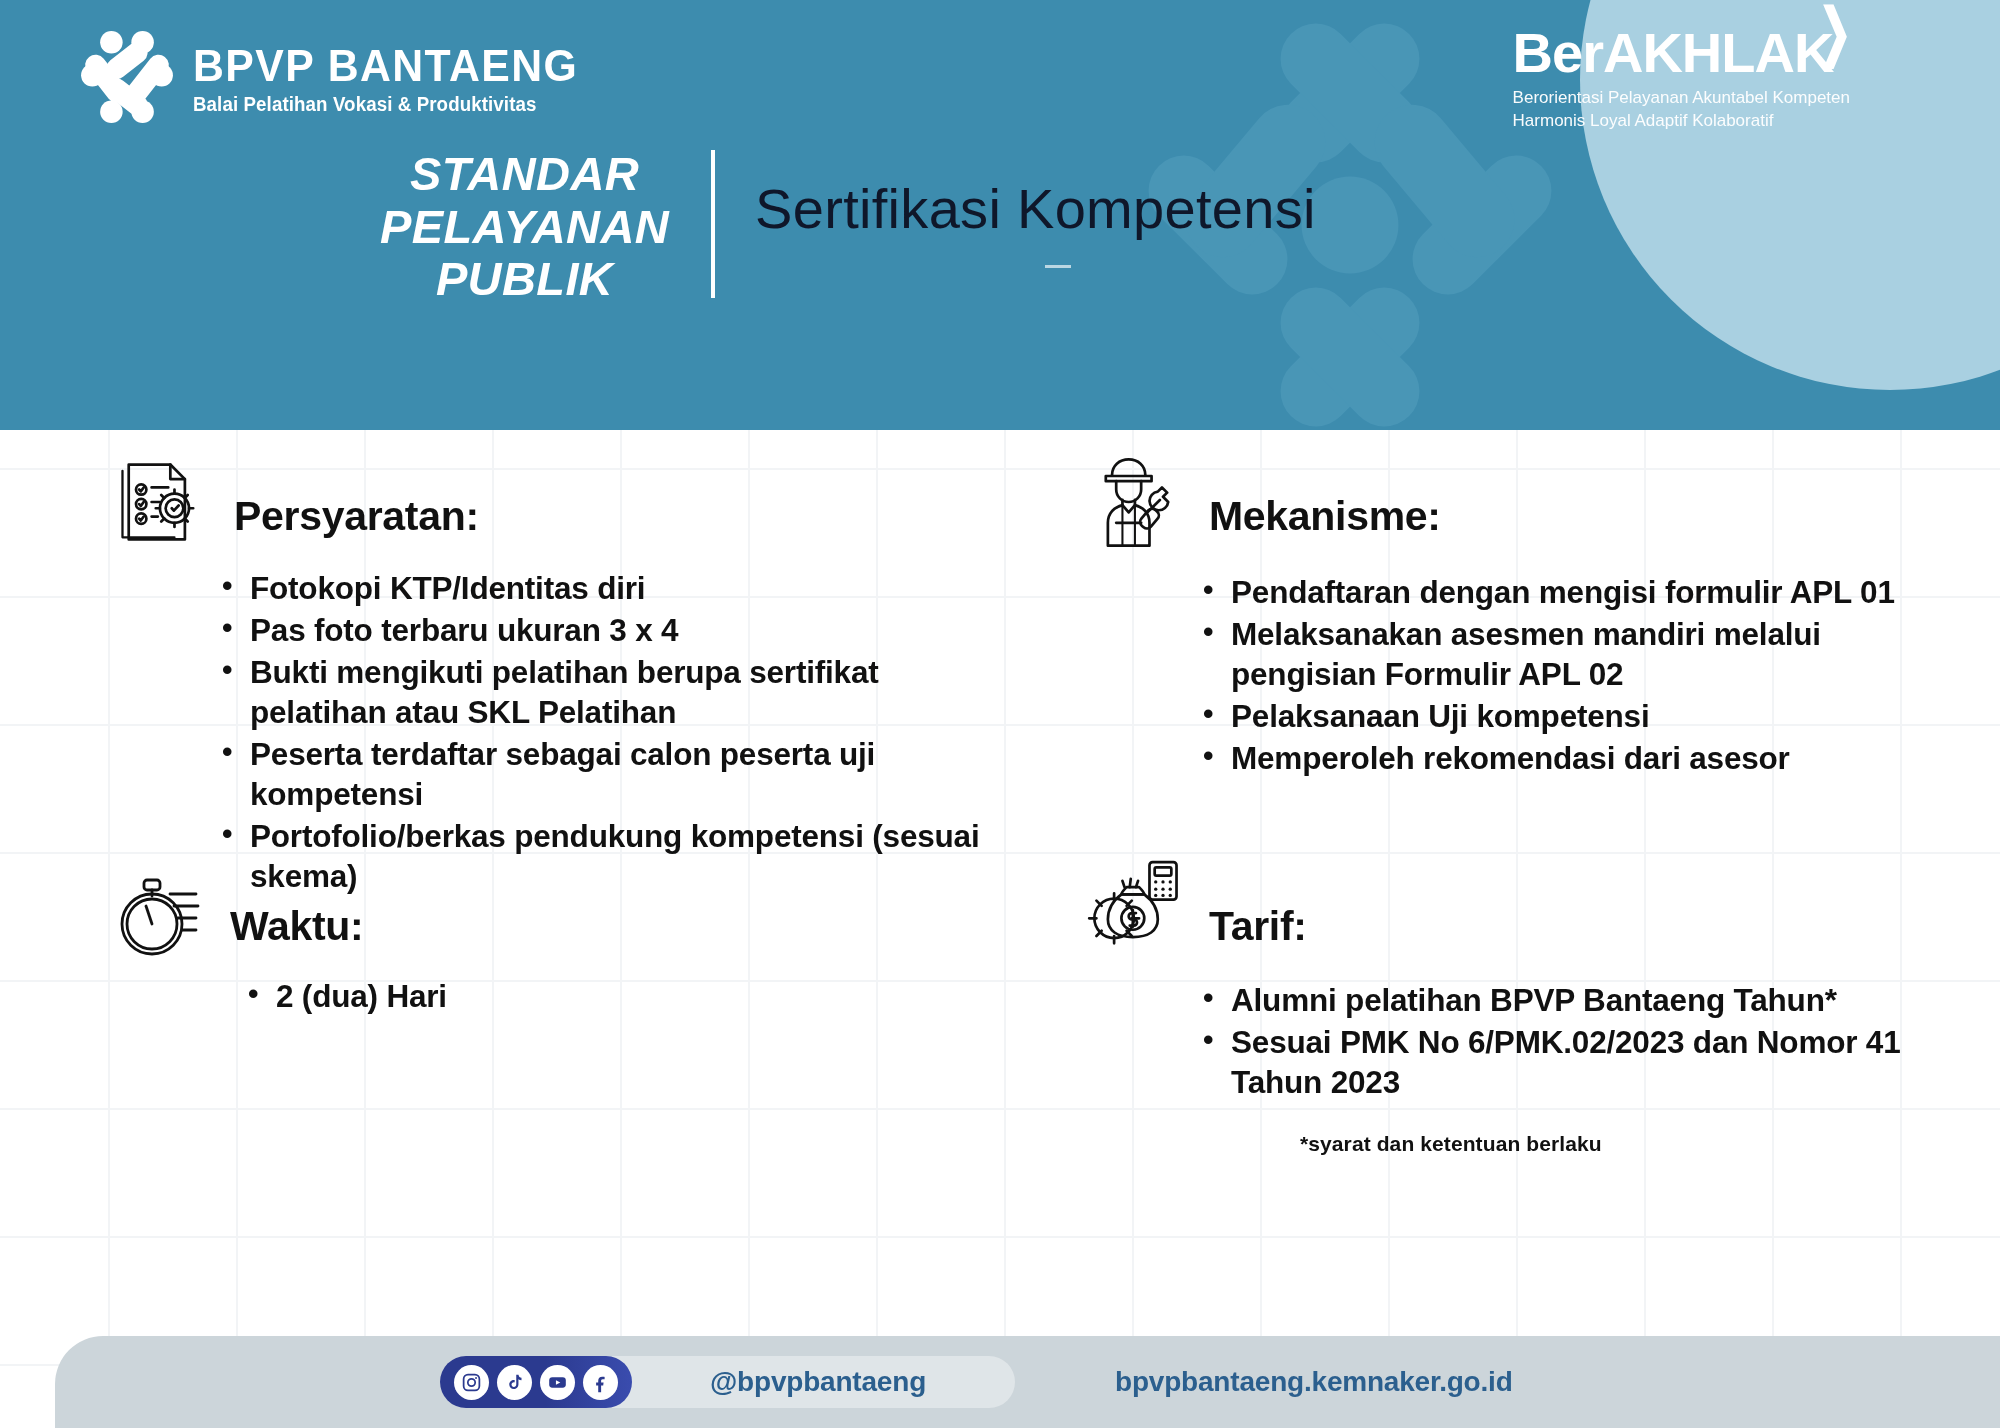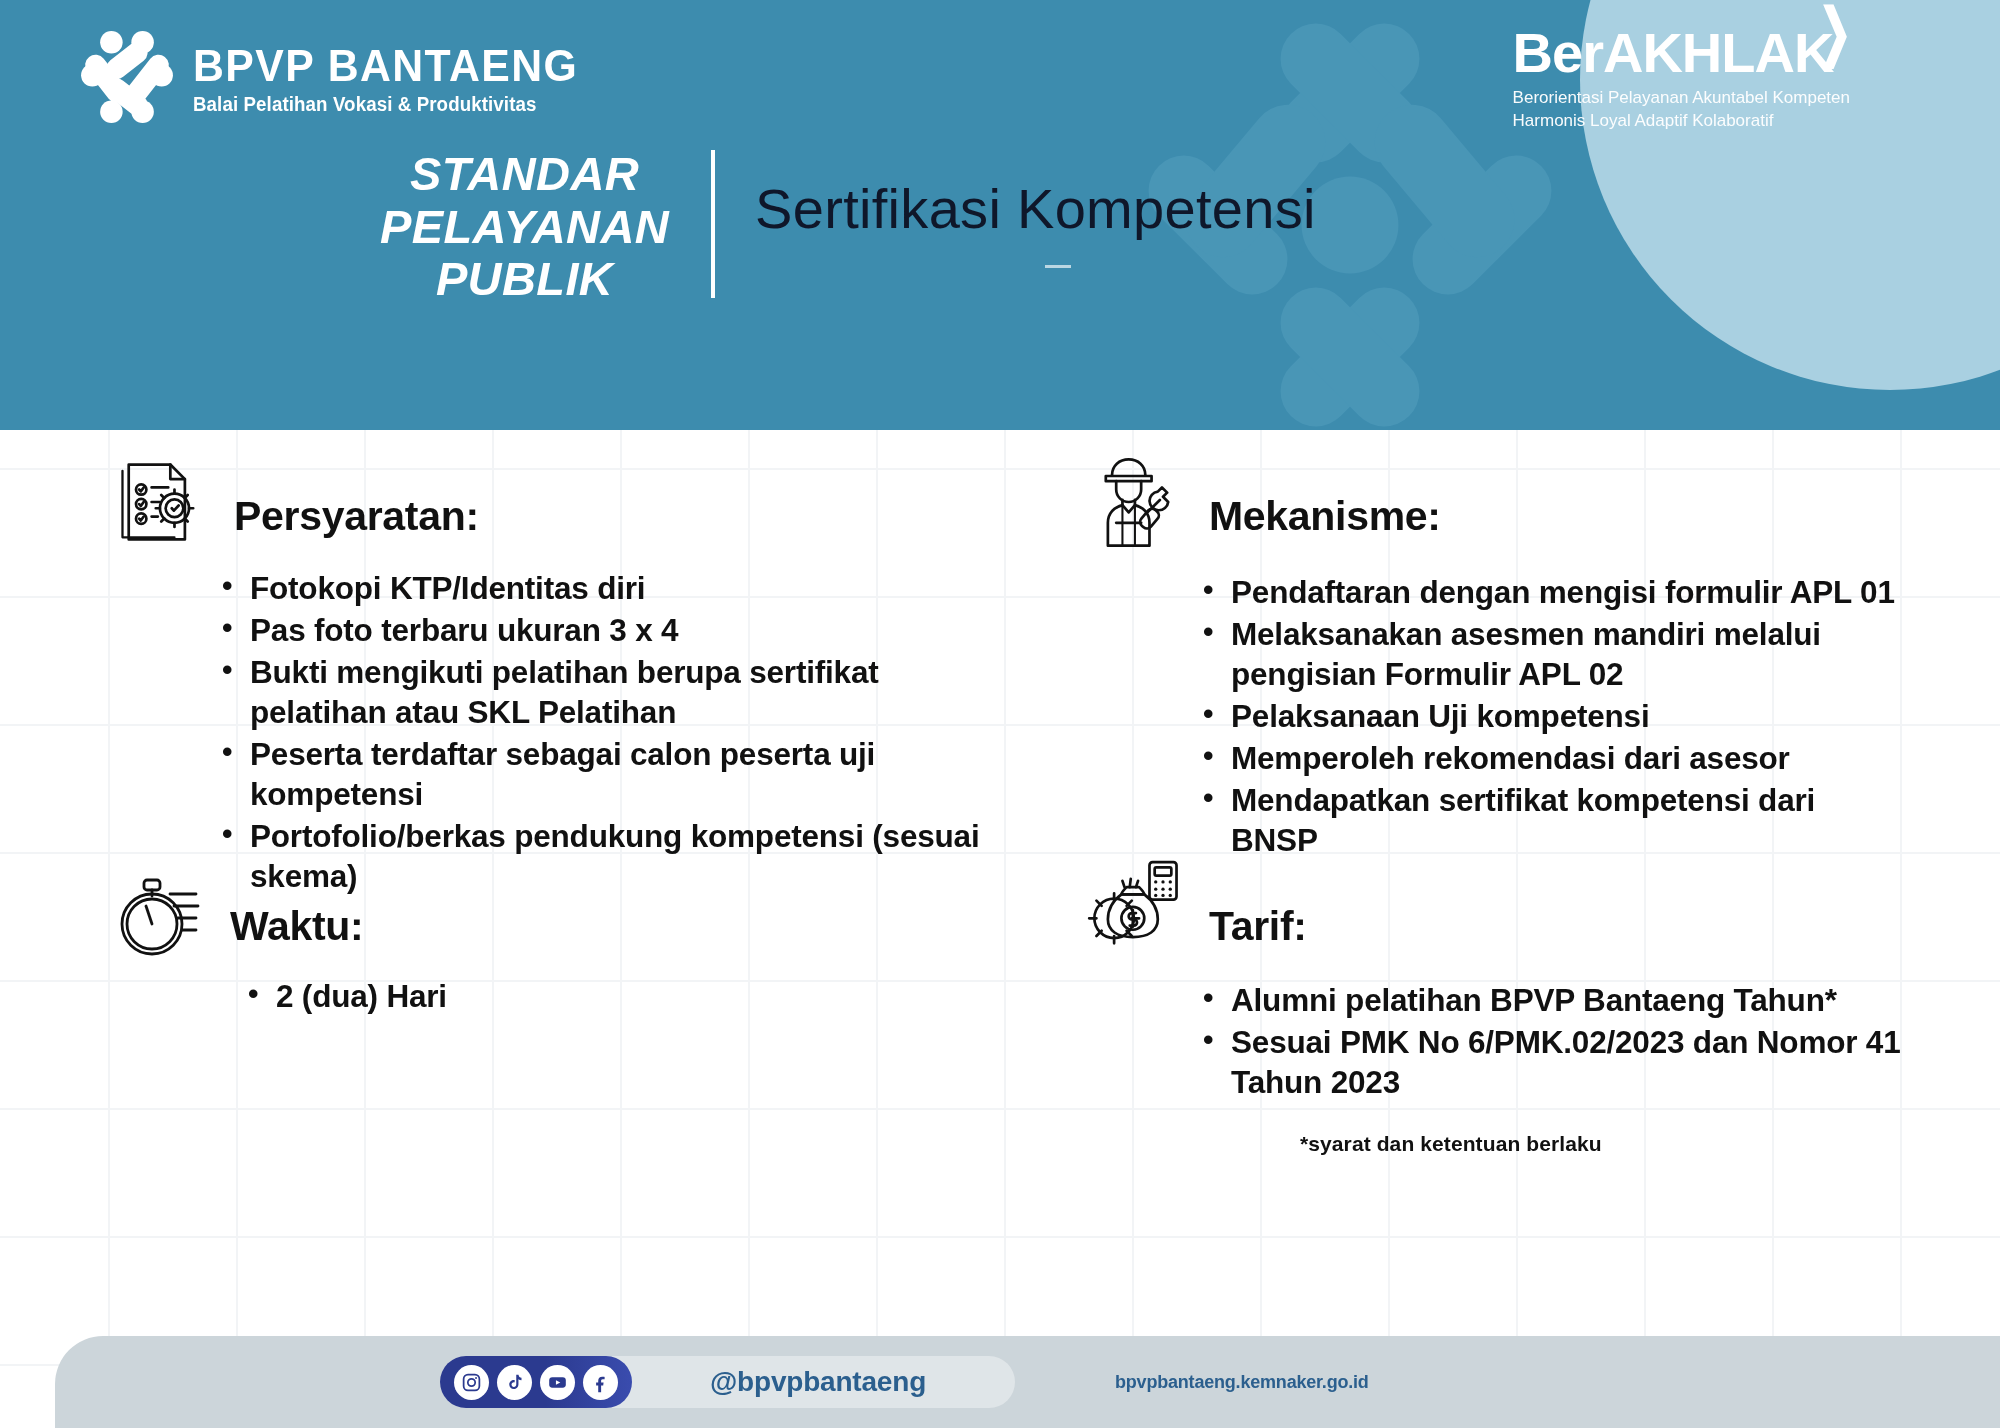--- a/index.html
+++ b/index.html
@@ -175,21 +175,21 @@
     position:absolute; left:385px; top:50%; transform:translateY(-50%);
     height:52px; width:575px; background:rgba(255,255,255,.38);
     border-radius:26px; z-index:-1;
   }
   .handle-text {
     position:absolute; left:655px; top:50%; transform:translateY(-50%);
     color:#2b5f8e; font-size:28px; font-weight:bold; letter-spacing:-.2px;
   }
   .site-text {
     position:absolute; left:1060px; top:50%; transform:translateY(-50%);
-    color:#2b5f8e; font-size:18px; font-weight:bold; letter-spacing:-.2px;
+    color:#2b5f8e; font-size:28px; font-weight:bold; letter-spacing:-.2px;
   }
 </style>
 </head>
 <body>
 
 <div class="page">
 
   <div class="header">
     <div class="header-corner"></div>
 
@@ -312,21 +312,20 @@
             <rect x="56" y="56" width="12" height="20" rx="5" transform="rotate(40 62 66)"></rect>
           </svg>
         </div>
         <div class="sec-title">Mekanisme:</div>
       </div>
       <ul class="sec-list">
         <li>Pendaftaran dengan mengisi formulir APL 01</li>
         <li>Melaksanakan asesmen mandiri melalui pengisian Formulir APL 02</li>
         <li>Pelaksanaan Uji kompetensi</li>
         <li>Memperoleh rekomendasi dari asesor</li>
-        <li>Mendapatkan sertifikat kompetensi dari BNSP</li>
       </ul>
     </div>
 
     <div class="section sec-waktu">
       <div class="sec-head">
         <div class="sec-icon">
           <svg viewBox="0 0 100 100" fill="none" stroke="#111" stroke-width="2.8" stroke-linecap="round" stroke-linejoin="round">
             <circle cx="42" cy="58" r="30"></circle>
             <circle cx="42" cy="58" r="25"></circle>
             <rect x="34" y="14" width="16" height="10" rx="3"></rect>

